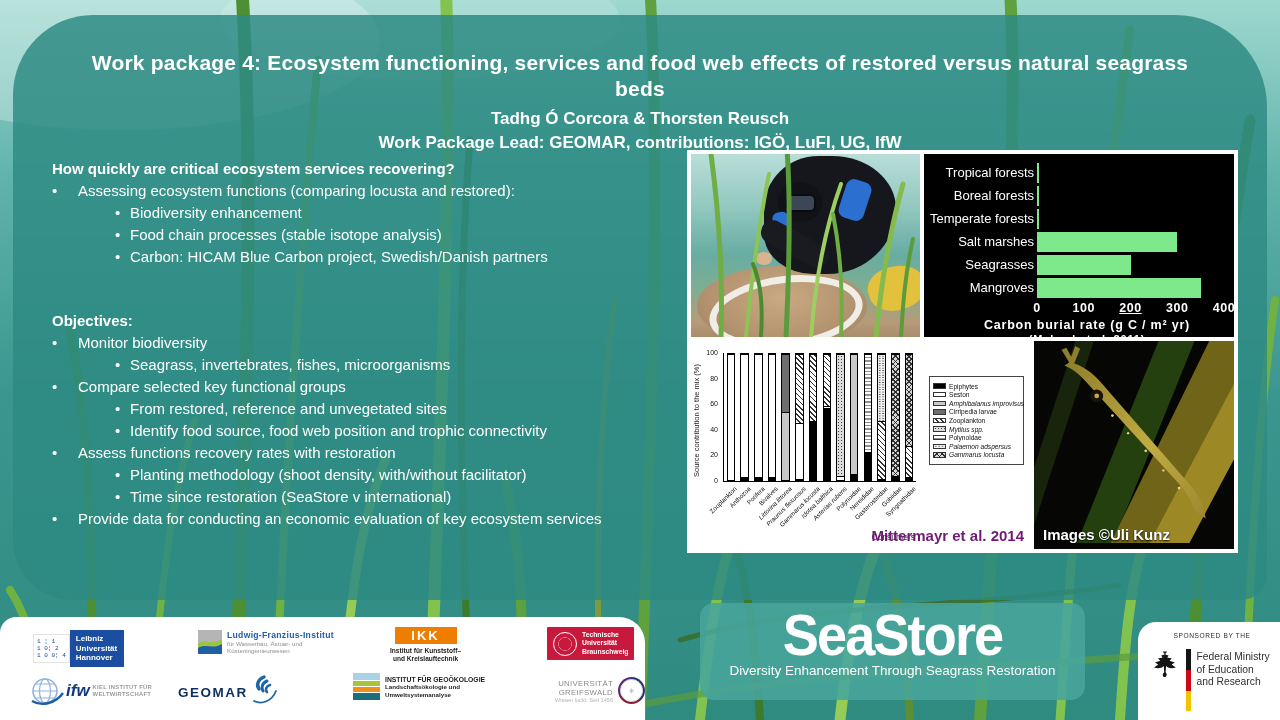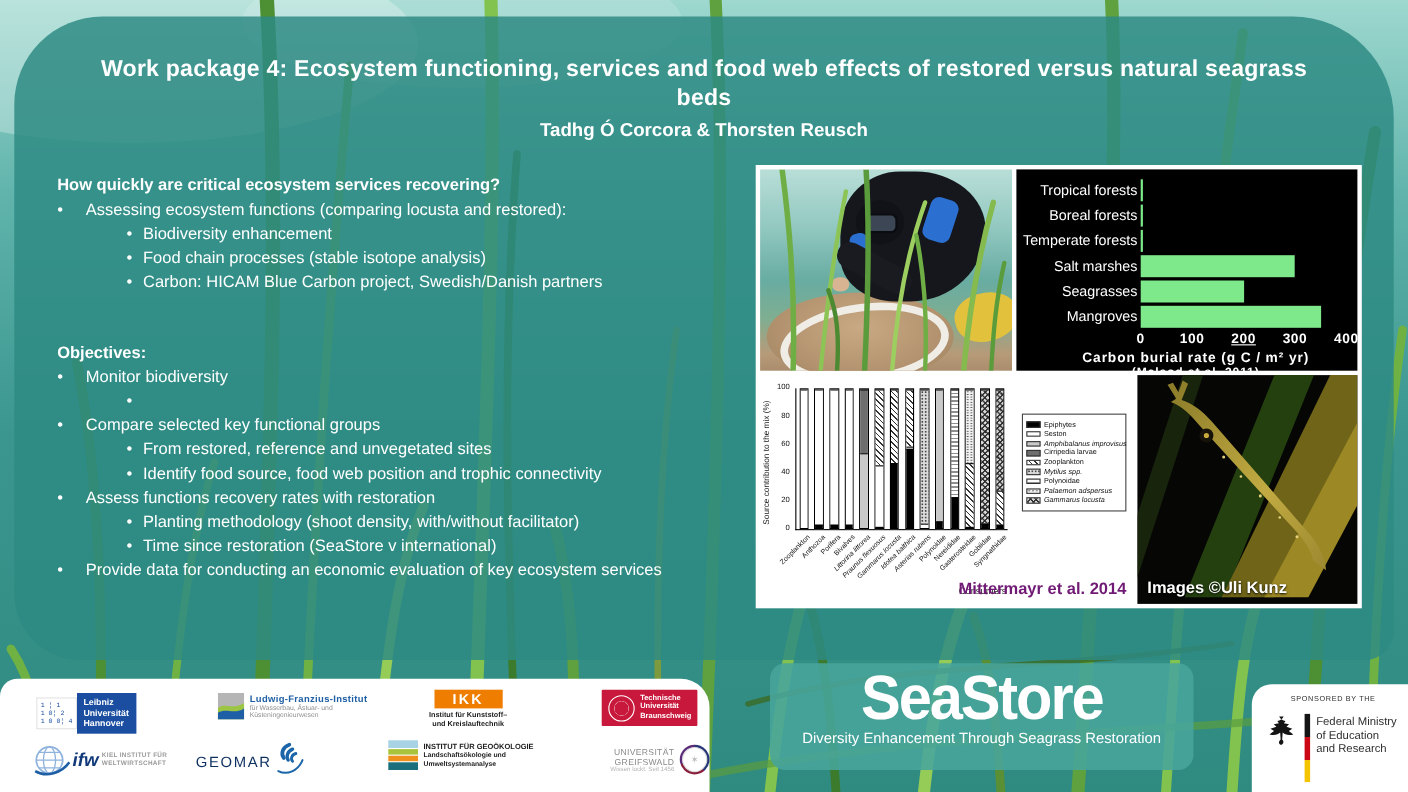--- a/index.html
+++ b/index.html
@@ -108,21 +108,21 @@
   .sponsor-text{font-size:10.3px;line-height:12.5px;color:#2f2f2f;padding-top:2px;}
 
   
   .luh-code{background:#fff;border:1px solid #e3e3e3;color:#1a4da1;font-family:"Liberation Mono",monospace;
             font-size:6px;line-height:7px;padding:3px 3px;}
   .luh-blue{background:#1b4ea0;color:#fff;font-size:8px;line-height:9.5px;font-weight:bold;padding:4px 7px 4px 6px;}
   .lufi-title{color:#1f5fa6;font-weight:bold;font-size:8.6px;letter-spacing:.3px;}
   .lufi-sub{color:#8f8f8f;font-size:6.2px;line-height:7.4px;}
   .ifw-abbr{font-size:17px;font-weight:bold;font-style:italic;color:#123a7a;margin:0 3px 0 2px;}
   .ifw-sub{font-size:5.8px;line-height:6.8px;color:#9a9a9a;font-weight:bold;letter-spacing:.3px;}
-  .geomar-name{font-size:13.5px;font-weight:normal;color:#0d2f5f;letter-spacing:1.5px;margin-top:4px;}
+  .geomar-name{font-size:13.5px;font-weight:bold;color:#0d2f5f;letter-spacing:1.5px;margin-top:4px;}
   .ikk-box{background:#ef7d00;color:#fff;font-weight:bold;font-size:13px;letter-spacing:2px;text-align:center;
            width:62px;padding:1px 0;}
   .ikk-sub{font-size:6.6px;line-height:8px;color:#1c1c1c;font-weight:bold;text-align:center;margin-top:3px;}
   .tubs{background:#c8193c;color:#fff;display:flex;align-items:center;padding:4px 6px;border-radius:1px;}
   .tubs-seal{width:22px;height:22px;border-radius:50%;border:1.4px solid #fff;flex:none;margin-right:5px;
              background:radial-gradient(circle at 50% 50%, #c8193c 40%, rgba(255,255,255,.5) 41%, #c8193c 46%);}
   .tubs-text{font-size:6.8px;line-height:8.4px;font-weight:bold;}
   .igoe-stripes{width:27px;flex:none;margin-right:5px;}
   .igoe-stripes div{height:7px;margin-bottom:1px;}
   .igoe-title{font-size:6.8px;font-weight:bold;color:#1c1c1c;}
@@ -178,20 +178,21 @@
       <path d="M640,705 C860,660 1100,670 1280,640" stroke="#5a9c3f" stroke-width="7" opacity="0.7"></path>
       <path d="M680,640 C820,600 960,610 1120,585" stroke="#3a6b26" stroke-width="5" opacity="0.8"></path>
     </g>
   </svg>
 
   <div class="overlay"></div>
 
   <div class="title-block">
     <div class="title-line1">Work package 4: Ecosystem functioning,  services and food web effects of restored versus natural seagrass beds</div>
     <div class="title-line2">Tadhg Ó Corcora &amp; Thorsten Reusch</div>
+    <div class="title-line3">Work Package Lead: GEOMAR, contributions:  IGÖ, LuFI, UG, IfW</div>
   </div>
 
   <div class="content">
     <div class="gap20"></div>
     <div class="h">How quickly are critical ecosystem services recovering?</div>
     <div class="li l1">
         <span class="b">•</span>
         <span>Assessing ecosystem functions (comparing locusta and restored):</span>
       </div>
     <div class="li l2">
@@ -207,20 +208,21 @@
         <span>Carbon: HICAM Blue Carbon project, Swedish/Danish partners</span>
       </div>
     <div class="gap42"></div>
     <div class="h">Objectives:</div>
     <div class="li l1">
         <span class="b">•</span>
         <span>Monitor biodiversity</span>
       </div>
     <div class="li l2">
         <span class="b">•</span>
+        <span>Seagrass, invertebrates, fishes, microorganisms</span>
       </div>
     <div class="li l1">
         <span class="b">•</span>
         <span>Compare selected  key functional groups</span>
       </div>
     <div class="li l2">
         <span class="b">•</span>
         <span>From restored, reference and unvegetated sites</span>
       </div>
     <div class="li l2">

